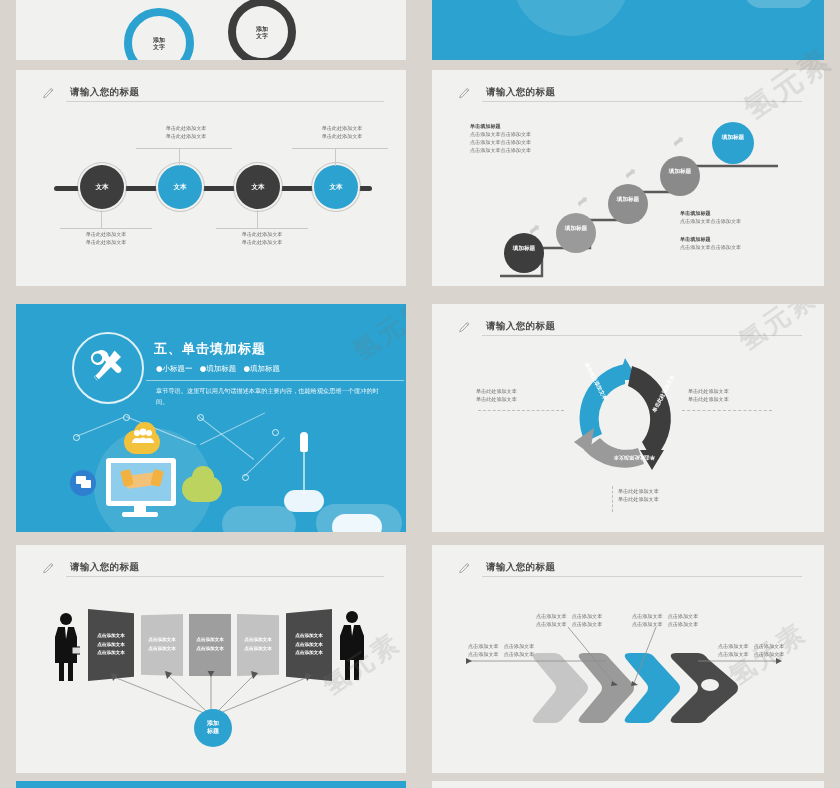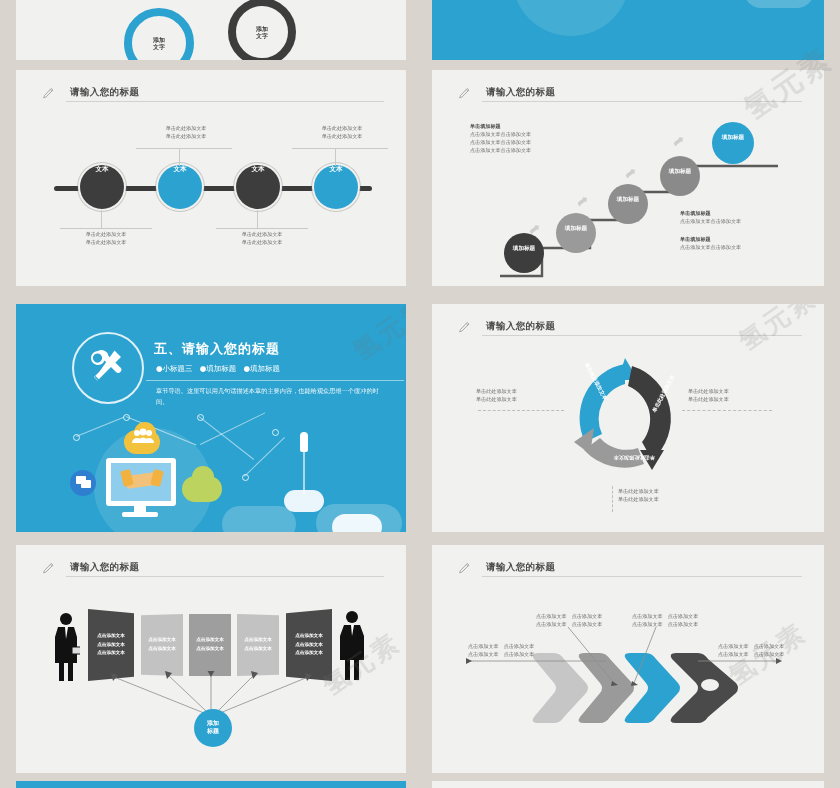--- a/index.html
+++ b/index.html
@@ -35,21 +35,21 @@
       transform:rotate(-35deg);transform-origin:0 0;letter-spacing:3px;
       pointer-events:none;white-space:nowrap;}
 
   
   .ring{position:absolute;border-radius:50%;}
   .ring .rt{position:absolute;inset:0;display:flex;align-items:center;justify-content:center;
      font-size:6px;line-height:1.25;color:#3d3d3d;font-weight:700;text-align:center;}
 
   
   .tl-bar{position:absolute;height:5px;background:#3b3b3b;border-radius:3px;}
-  .tl-node{position:absolute;border-radius:50%;display:flex;align-items:flex-start;
+  .tl-node{position:absolute;border-radius:50%;display:flex;align-items:center;
      justify-content:center;color:#fff;font-size:6.5px;font-weight:700;
      box-shadow:0 0 0 2px #f1f1ef, 0 0 0 3px rgba(120,120,120,.35);}
   .arw{position:absolute;color:#cfcfcf;font-size:15px;transform:rotate(-38deg);}
 
   
   .ch-ring{position:absolute;border:2px solid rgba(255,255,255,.85);border-radius:50%;}
   .ch-h1{position:absolute;color:#fff;font-size:13px;font-weight:700;letter-spacing:1px;white-space:nowrap;}
   .ch-sub{position:absolute;color:#fff;font-size:7.5px;white-space:nowrap;}
   .ch-rule{position:absolute;height:1px;background:rgba(255,255,255,.5);}
   .ch-body{position:absolute;color:rgba(255,255,255,.95);font-size:6.2px;line-height:1.7;width:230px;}
@@ -204,23 +204,23 @@
   <div class="slide blue" style="left:16px;top:304px;width:390px;height:228px;">
     <div class="ch-ring" style="left:56px;top:28px;width:68px;height:68px;"></div>
 
     <svg class="c" style="left:70px;top:42px;width:40px;height:40px;" viewBox="0 0 40 40">
       <path d="M12 5 a7 7 0 1 0 6.5 9.5 L30 26 a3 3 0 0 0 4.4 -4.4 L22.5 10 A7 7 0 0 0 12 5 z
                M11.5 7.5 a4.6 4.6 0 1 1 0 9.2 a4.6 4.6 0 0 1 0 -9.2 z" fill="#fff"></path>
       <path d="M28.5 4.5 L35 11 L17 29 L11.5 34.5 L8 31 L13.5 25.5 Z" fill="#fff"></path>
       <path d="M9 30.5 L13.5 35" stroke="#2ba2cf" stroke-width="1.4"></path>
     </svg>
 
-    <div class="ch-h1" style="left:138px;top:36px;">五、请输入您的标题</div>
+    <div class="ch-h1" style="left:138px;top:36px;">五、单击填加标题</div>
     <div class="ch-sub" style="left:140px;top:60px;">
-      <span>●小标题三</span>&nbsp;&nbsp;
+      <span>●小标题一</span>&nbsp;&nbsp;
       <span>●填加标题</span>&nbsp;&nbsp;
       <span>●填加标题</span>
     </div>
     <div class="ch-rule" style="left:130px;top:76px;width:258px;"></div>
     <div class="ch-body" style="left:140px;top:82px;">章节导语。这里可以用几句话描述本章的主要内容，也能给观众思维一个缓冲的时间。</div>
 
     <div class="netline" style="left:60px;top:132px;width:52px;transform:rotate(-22deg);"></div>
     <div class="netline" style="left:110px;top:112px;width:76px;transform:rotate(22deg);"></div>
     <div class="netline" style="left:184px;top:140px;width:72px;transform:rotate(-26deg);"></div>
     <div class="netline" style="left:183px;top:112px;width:70px;transform:rotate(38deg);"></div>

